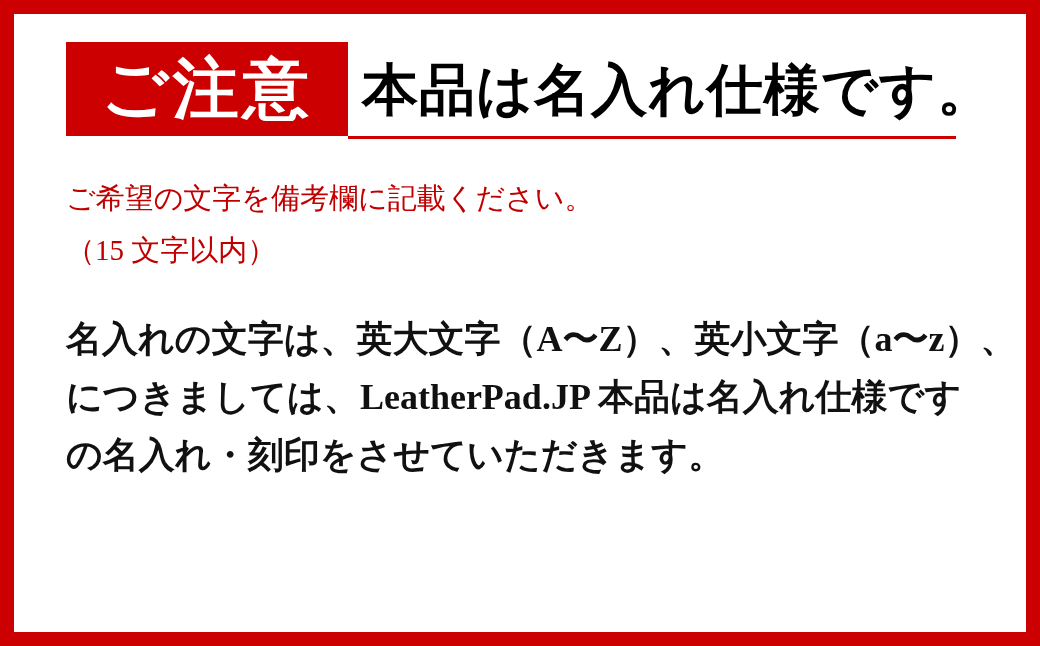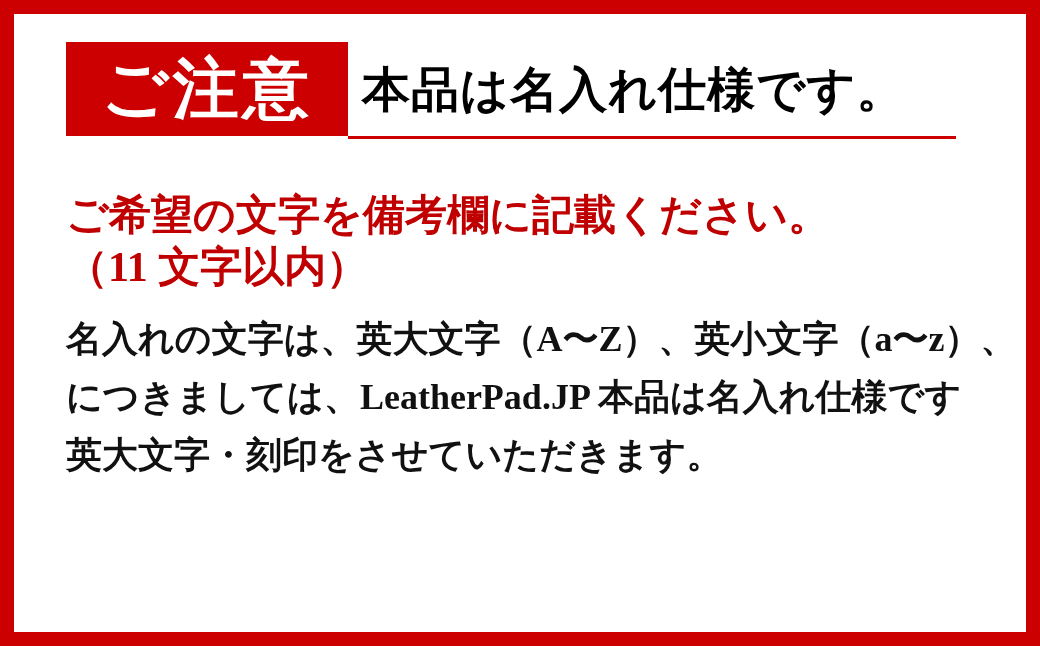--- a/index.html
+++ b/index.html
@@ -64,47 +64,46 @@
     white-space: nowrap;
   }
 
   .header-title {
     position: absolute;
     left: 296px;
     top: 0;
     height: 94px;
     line-height: 96px;
     color: #000000;
-    font-size: 48px;
+    font-size: 56px;
     font-weight: bold;
     white-space: nowrap;
     letter-spacing: 1px;
   }
   .header-rule-long {
     position: absolute;
     left: 282px;
     top: 94px;
     width: 608px;
     height: 3px;
     background: #cc0000;
   }
 
   
   .lead {
     position: absolute;
     left: 52px;
     top: 158px;
     width: 930px;
     color: #c00000;
-    font-size: 42px;
-    font-weight: bold;
+    font-size: 29px;
+    font-weight: normal;
     line-height: 52px;
     letter-spacing: 0px;
     white-space: nowrap;
-    margin-top: 17px;
   }
   .lead-line { display: block; }
 
   
   .body-copy {
     position: absolute;
     left: 52px;
     top: 296px;
     width: 930px;
     color: #111111;
@@ -129,23 +128,23 @@
   <div class="inner">
 
     <div class="header-row">
       <div class="notice-badge">ご注意</div>
       <div class="header-title">本品は名入れ仕様です。</div>
       <div class="header-rule-long"></div>
     </div>
 
     <div class="lead">
       <span class="lead-line">ご希望の文字を備考欄に記載ください。</span>
-      <span class="lead-line">（11 文字以内）</span>
+      <span class="lead-line">（15 文字以内）</span>
     </div>
 
     <div class="body-copy">
       <span class="body-line">名入れの文字は、英大文字（A〜Z）、英小文字（a〜z）、</span>
       <span class="body-line">につきましては、LeatherPad.JP 本品は名入れ仕様です</span>
-      <span class="body-line">英大文字・刻印をさせていただきます。</span>
+      <span class="body-line">の名入れ・刻印をさせていただきます。</span>
     </div>
 
   </div>
 </div>
 
 </body></html>

